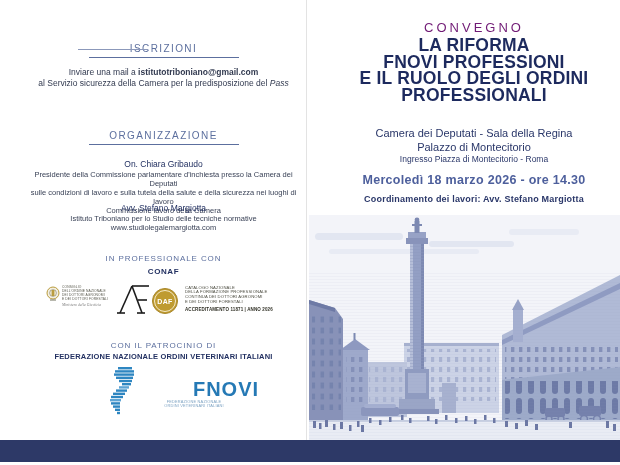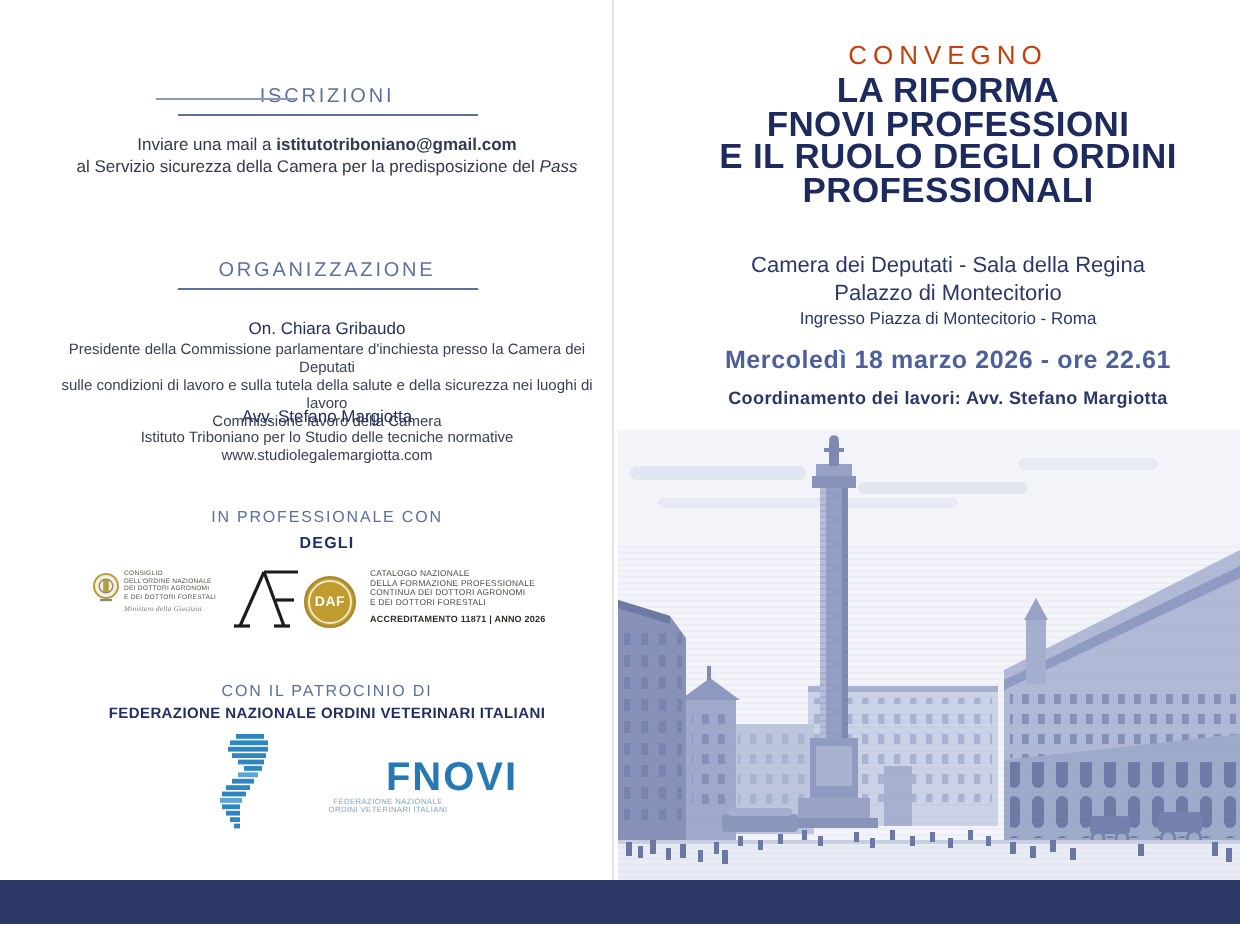--- a/index.html
+++ b/index.html
@@ -14,21 +14,21 @@
   .sideline{position:absolute;left:58px;top:6px;width:70px;height:1px;background:#8b98ba;}
 
   .p1{font-size:8.5px;line-height:10.5px;color:#323a50;}
   .pname{font-size:8.5px;font-weight:normal;color:#223061;}
   .pdesc{font-size:7.5px;line-height:9px;color:#3a4257;}
 
   .smallhead{font-size:8px;letter-spacing:.9px;color:#5c6f9e;}
   .conaf-name{font-size:8px;font-weight:bold;color:#223061;letter-spacing:.6px;}
   .fed-name{font-size:7.5px;font-weight:bold;color:#223061;letter-spacing:.2px;}
 
-  .kicker{font-size:13px;letter-spacing:3px;color:#c2410c;}
+  .kicker{font-size:13px;letter-spacing:3px;color:#701a75;}
   .title-line{font-size:17.5px;line-height:16.5px;font-weight:bold;color:#1d2a5e;letter-spacing:.2px;}
   .venue{font-size:11px;line-height:13.5px;color:#2a3769;}
   .venue-small{font-size:8.5px;line-height:11px;color:#2a3769;}
   .date{font-size:12.5px;font-weight:bold;color:#4d5f9c;letter-spacing:.3px;}
   .coord{font-size:9px;font-weight:bold;color:#2a3769;letter-spacing:.2px;}
 
   .fold{left:306px;top:0;width:1px;height:440px;background:#e3e3e3;}
   .bottombar{left:0;top:440px;width:620px;height:22px;background:#2d3967;}
 
   
@@ -88,21 +88,21 @@
       <div>Commissione lavoro della Camera</div>
     </div>
 
     <div class="abs lblock pname" style="top:203px;">Avv. Stefano Margiotta</div>
     <div class="abs lblock pdesc" style="top:214px;">
       <div>Istituto Triboniano per lo Studio delle tecniche normative</div>
       <div>www.studiolegalemargiotta.com</div>
     </div>
 
     <div class="abs lblock smallhead" style="top:254px;">IN PROFESSIONALE CON</div>
-    <div class="abs lblock conaf-name" style="top:267px;">DEGLI</div>
+    <div class="abs lblock conaf-name" style="top:267px;">CONAF</div>
 
     <div class="abs logos">
       <svg class="conaf-emblem" viewBox="0 0 14 16">
         <circle cx="7" cy="7" r="6" fill="#f4efdf" stroke="#b99c3e" stroke-width="1"></circle>
         <circle cx="7" cy="7" r="3.4" fill="none" stroke="#8a8a7a" stroke-width=".7"></circle>
         <rect x="5.6" y="4" width="2.8" height="6" fill="#b99c3e"></rect>
         <rect x="4" y="13.4" width="6" height="1.2" fill="#8a8a7a"></rect>
       </svg>
       <div class="conaf-text">
         <div>CONSIGLIO</div>
@@ -177,21 +177,21 @@
       <div class="title-line">E IL RUOLO DEGLI ORDINI</div>
       <div class="title-line">PROFESSIONALI</div>
     </div>
 
     <div class="abs rblock" style="top:127px;">
       <div class="venue">Camera dei Deputati - Sala della Regina</div>
       <div class="venue">Palazzo di Montecitorio</div>
       <div class="venue-small">Ingresso Piazza di Montecitorio - Roma</div>
     </div>
 
-    <div class="abs rblock date" style="top:173px;">Mercoledì 18 marzo 2026 - ore 22.61</div>
+    <div class="abs rblock date" style="top:173px;">Mercoledì 18 marzo 2026 - ore 14.30</div>
     <div class="abs rblock coord" style="top:194px;">Coordinamento dei lavori: Avv. Stefano Margiotta</div>
 
     <svg class="abs engraving" viewBox="0 0 311 226" preserveAspectRatio="none">
       <defs>
         <pattern id="hatch" width="4" height="3" patternUnits="userSpaceOnUse">
           <rect width="4" height="3" fill="none"></rect>
           <line x1="0" y1="1.5" x2="4" y2="1.5" stroke="#8b96bd" stroke-width="0.5"></line>
         </pattern>
         <pattern id="winA" width="9" height="11" patternUnits="userSpaceOnUse">
           <rect x="2.5" y="2.5" width="3.6" height="6" fill="#7583ad"></rect>

